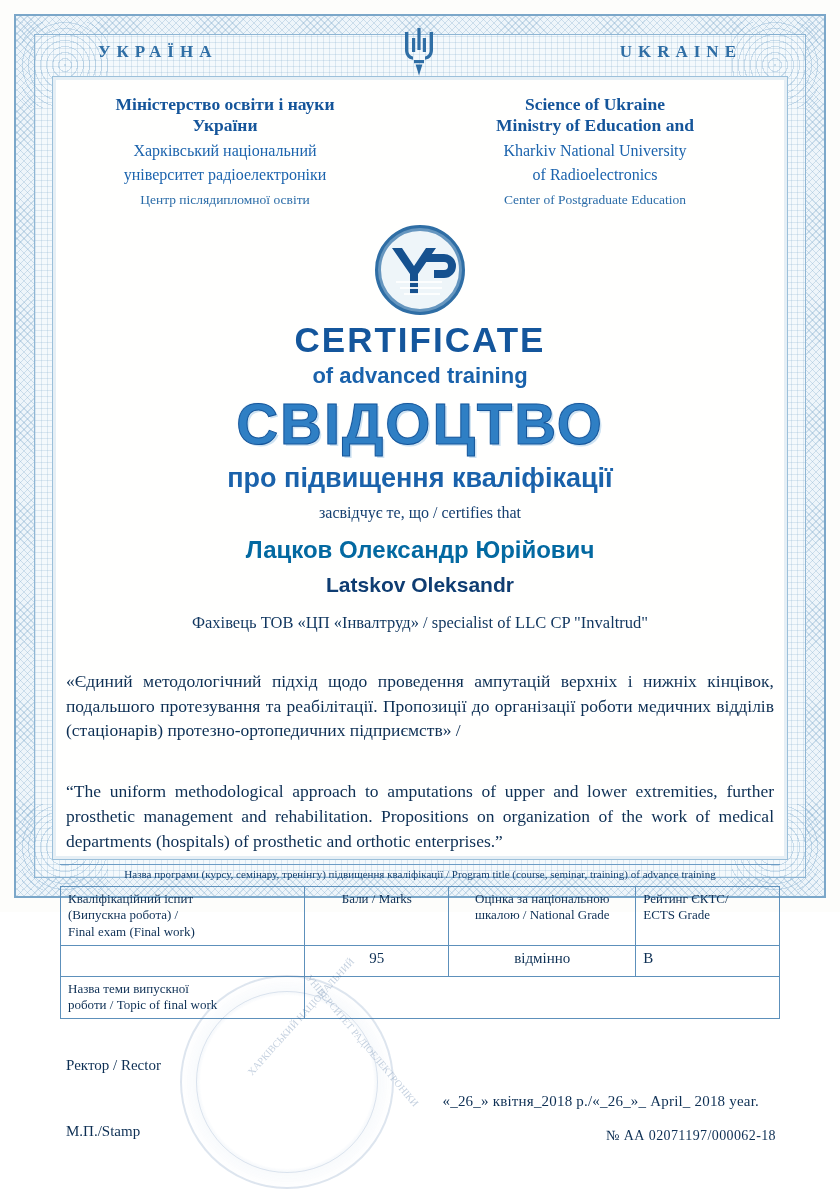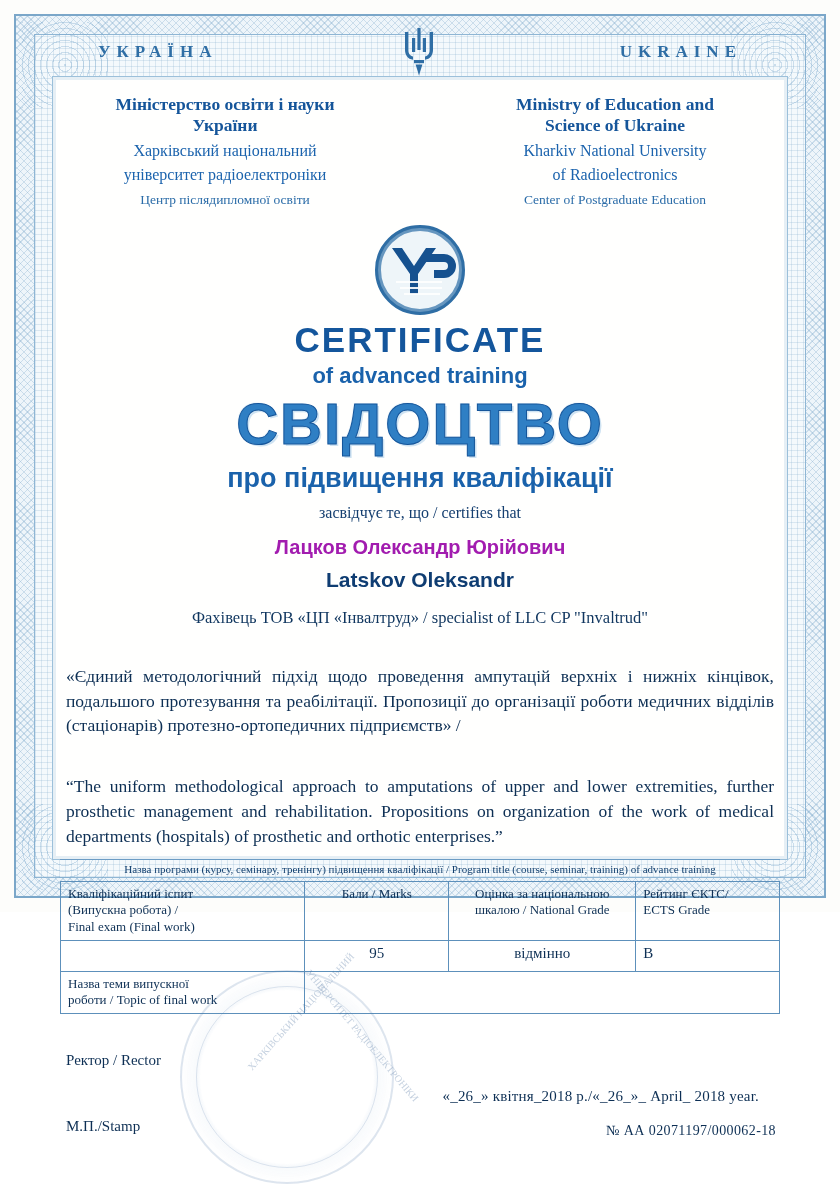--- a/index.html
+++ b/index.html
@@ -59,21 +59,21 @@
     width:40px;height:52px;position:relative;
   }
   .trident svg{display:block;}
 
   
   .content{
     position:absolute;left:60px;right:60px;top:90px;bottom:60px;
     text-align:center;
   }
   .ministry{
-    display:flex;gap:60px;margin-top:4px;
+    display:flex;gap:40px;margin-top:4px;
   }
   .ministry .col{width:330px;}
   .ministry .l1{font-size:17.5px;font-weight:bold;color:#15559a;line-height:1.22;}
   .ministry .l2{font-size:16px;color:#1b63ad;line-height:1.25;margin-top:4px;}
   .ministry .l3{font-size:13.5px;color:#2b6ca8;margin-top:7px;}
 
   .logo{
     margin:16px auto 4px;width:108px;height:92px;position:relative;
   }
 
@@ -95,21 +95,21 @@
   }
   .cert-ua-sub{
     font-family:"Liberation Sans", sans-serif;
     font-size:27px;font-weight:bold;color:#1a62ab;margin-top:10px;
   }
   .certifies{
     font-size:16px;color:#153f70;margin-top:10px;
   }
   .name-ua{
     font-family:"Liberation Sans", sans-serif;
-    font-size:20px;font-weight:bold;color:#a21caf;margin-top:14px;text-align:center;
+    font-size:24px;font-weight:bold;color:#0369a1;margin-top:14px;text-align:center;
   }
   .name-en{
     font-family:"Liberation Sans", sans-serif;
     font-size:21px;font-weight:bold;color:#0f3d72;margin-top:9px;
   }
   .position{
     font-size:16.5px;color:#10365f;margin-top:16px;
   }
   .finished{
     font-size:15px;color:#10365f;margin-top:13px;
@@ -198,22 +198,22 @@
 
     <div class="ministry">
       <div class="col">
         <div class="l1">Міністерство освіти і науки</div>
         <div class="l1">України</div>
         <div class="l2">Харківський національний</div>
         <div class="l2">університет радіоелектроніки</div>
         <div class="l3">Центр післядипломної освіти</div>
       </div>
       <div class="col">
+        <div class="l1">Science of Ukraine</div>
         <div class="l1">Ministry of Education and</div>
-        <div class="l1">Science of Ukraine</div>
         <div class="l2">Kharkiv National University</div>
         <div class="l2">of Radioelectronics</div>
         <div class="l3">Center of Postgraduate Education</div>
       </div>
     </div>
 
     <div class="logo">
       <svg width="108" height="92" viewBox="0 0 108 92">
         <ellipse cx="54" cy="46" rx="42" ry="42" fill="none" stroke="#2f6ea5" stroke-width="6"></ellipse>
         <ellipse cx="54" cy="46" rx="42" ry="42" fill="#cfe2f1" opacity="0.35"></ellipse>

